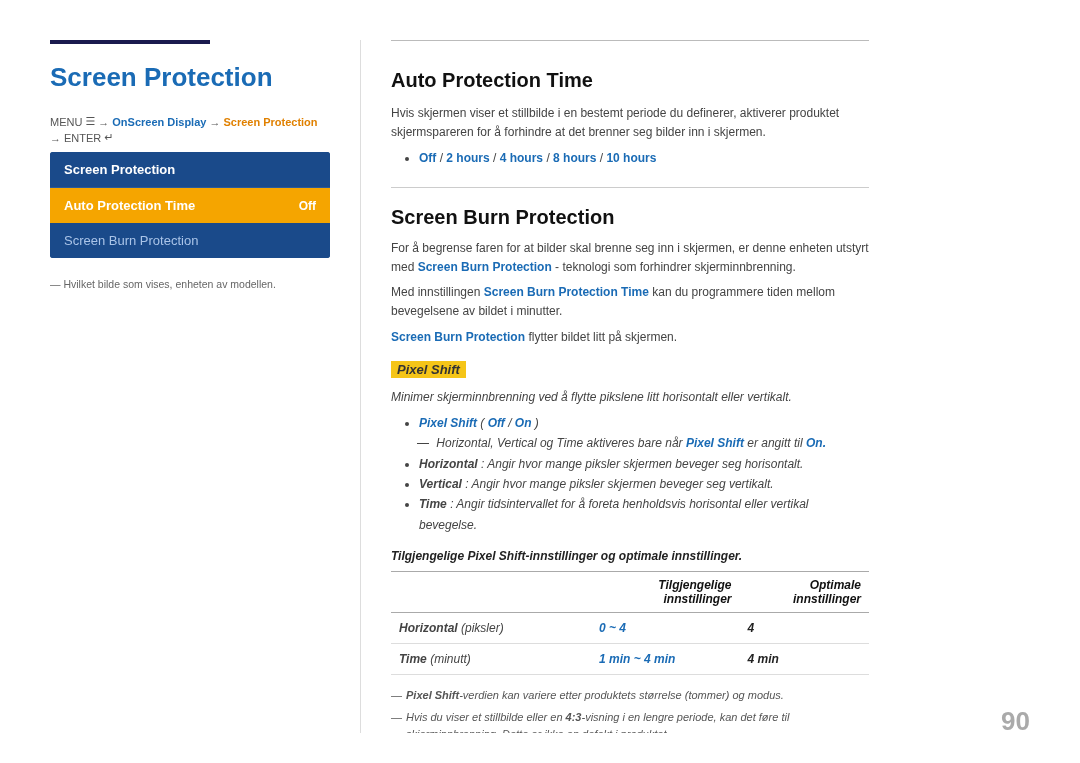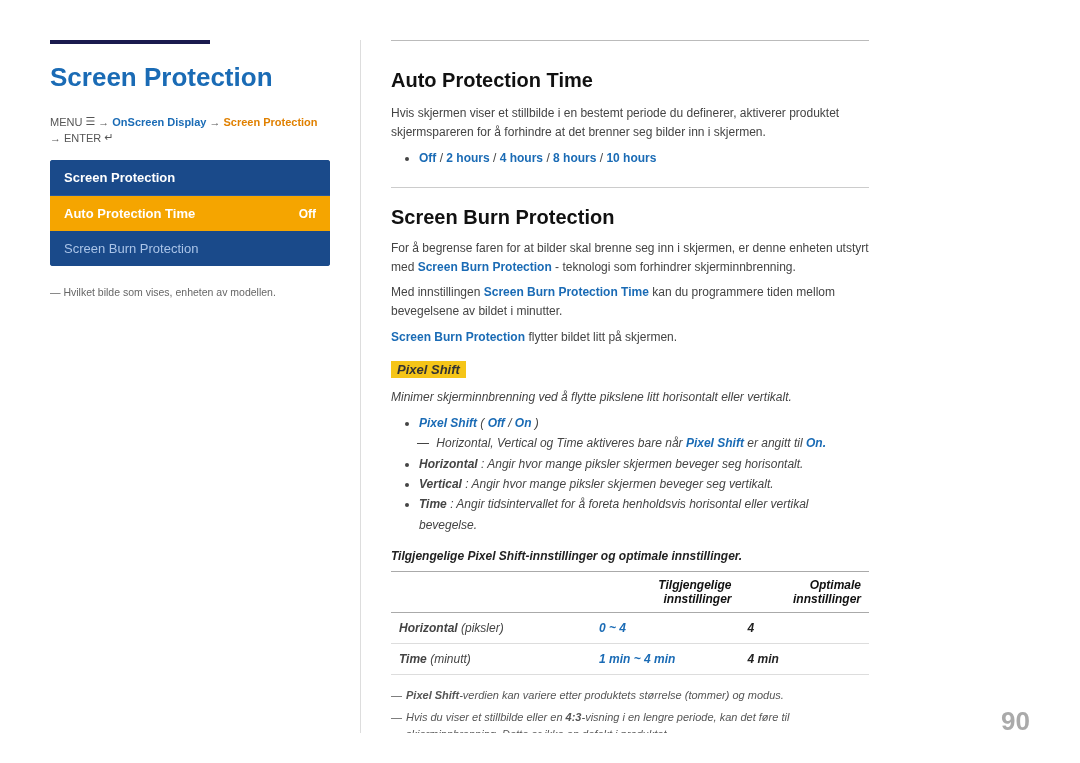--- a/index.html
+++ b/index.html
@@ -38,21 +38,21 @@
     .page-title {
       font-size: 26px;
       font-weight: bold;
       color: #1a6bb5;
       margin-bottom: 22px;
     }
 
     .menu-path {
       font-size: 11px;
       color: #555;
-      margin-bottom: 16px;
+      margin-bottom: 8px;
       display: flex;
       align-items: center;
       gap: 3px;
       flex-wrap: wrap;
     }
 
     .menu-path .link-blue {
       color: #1a6bb5;
       font-weight: bold;
     }

